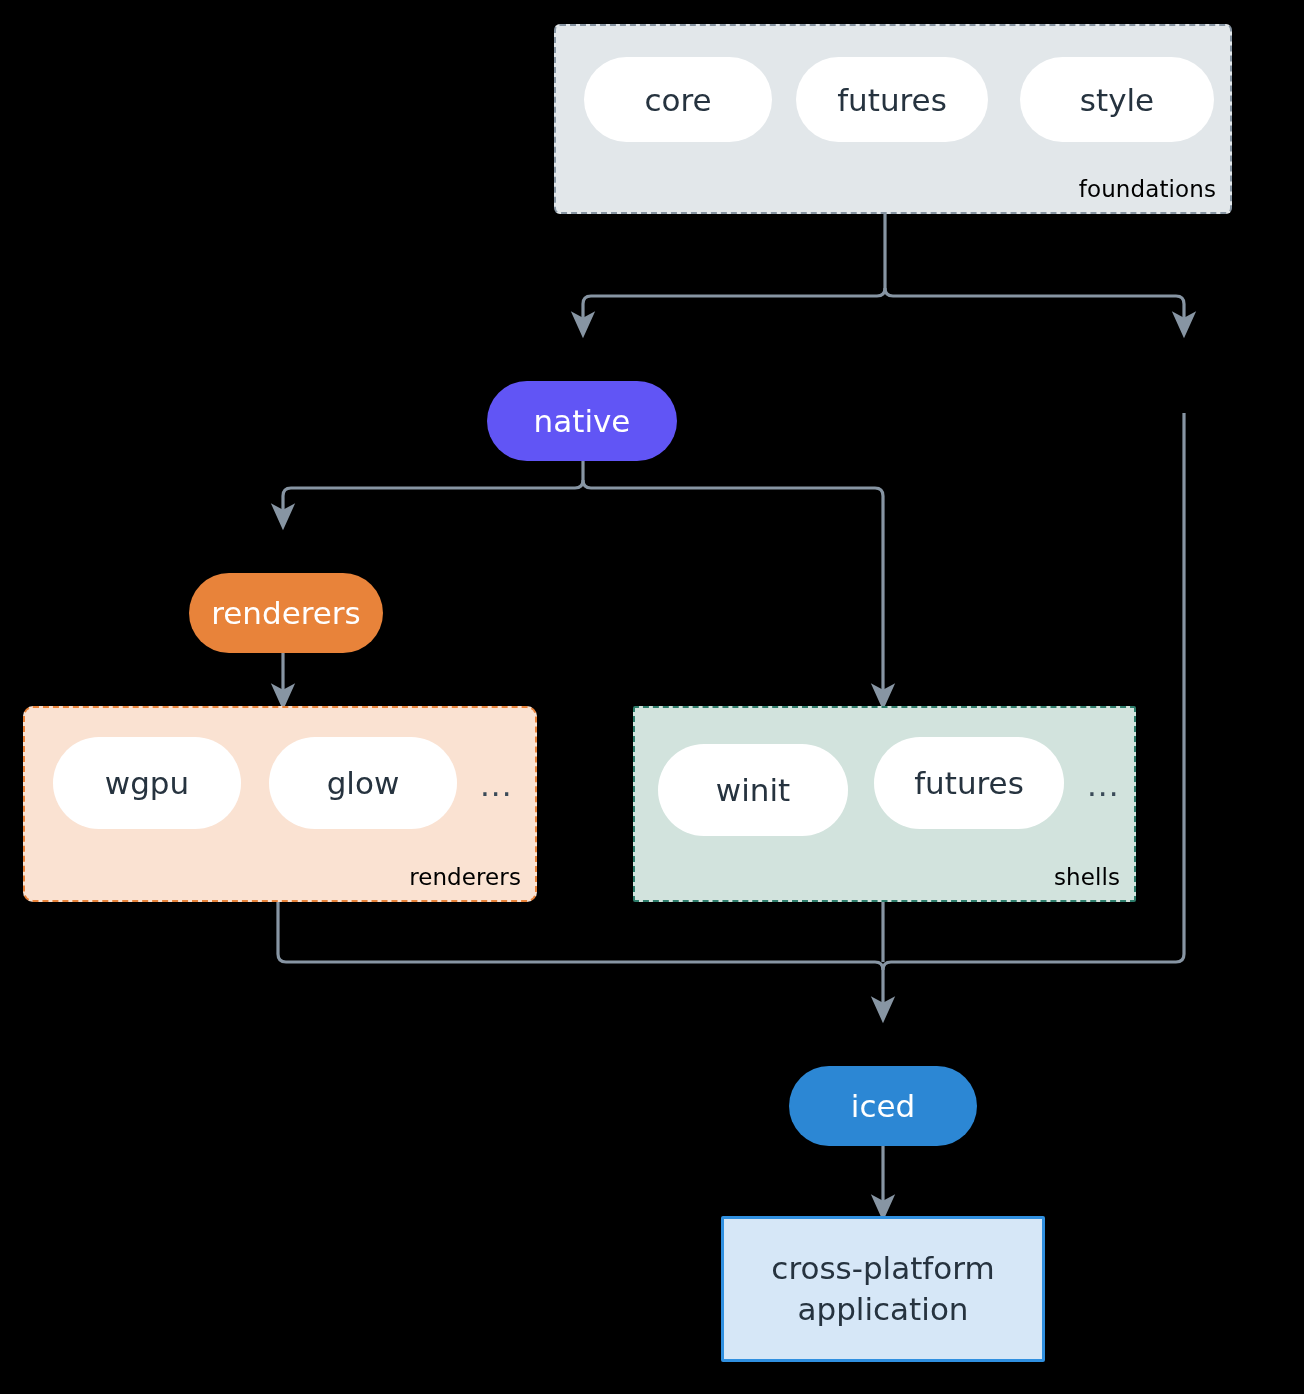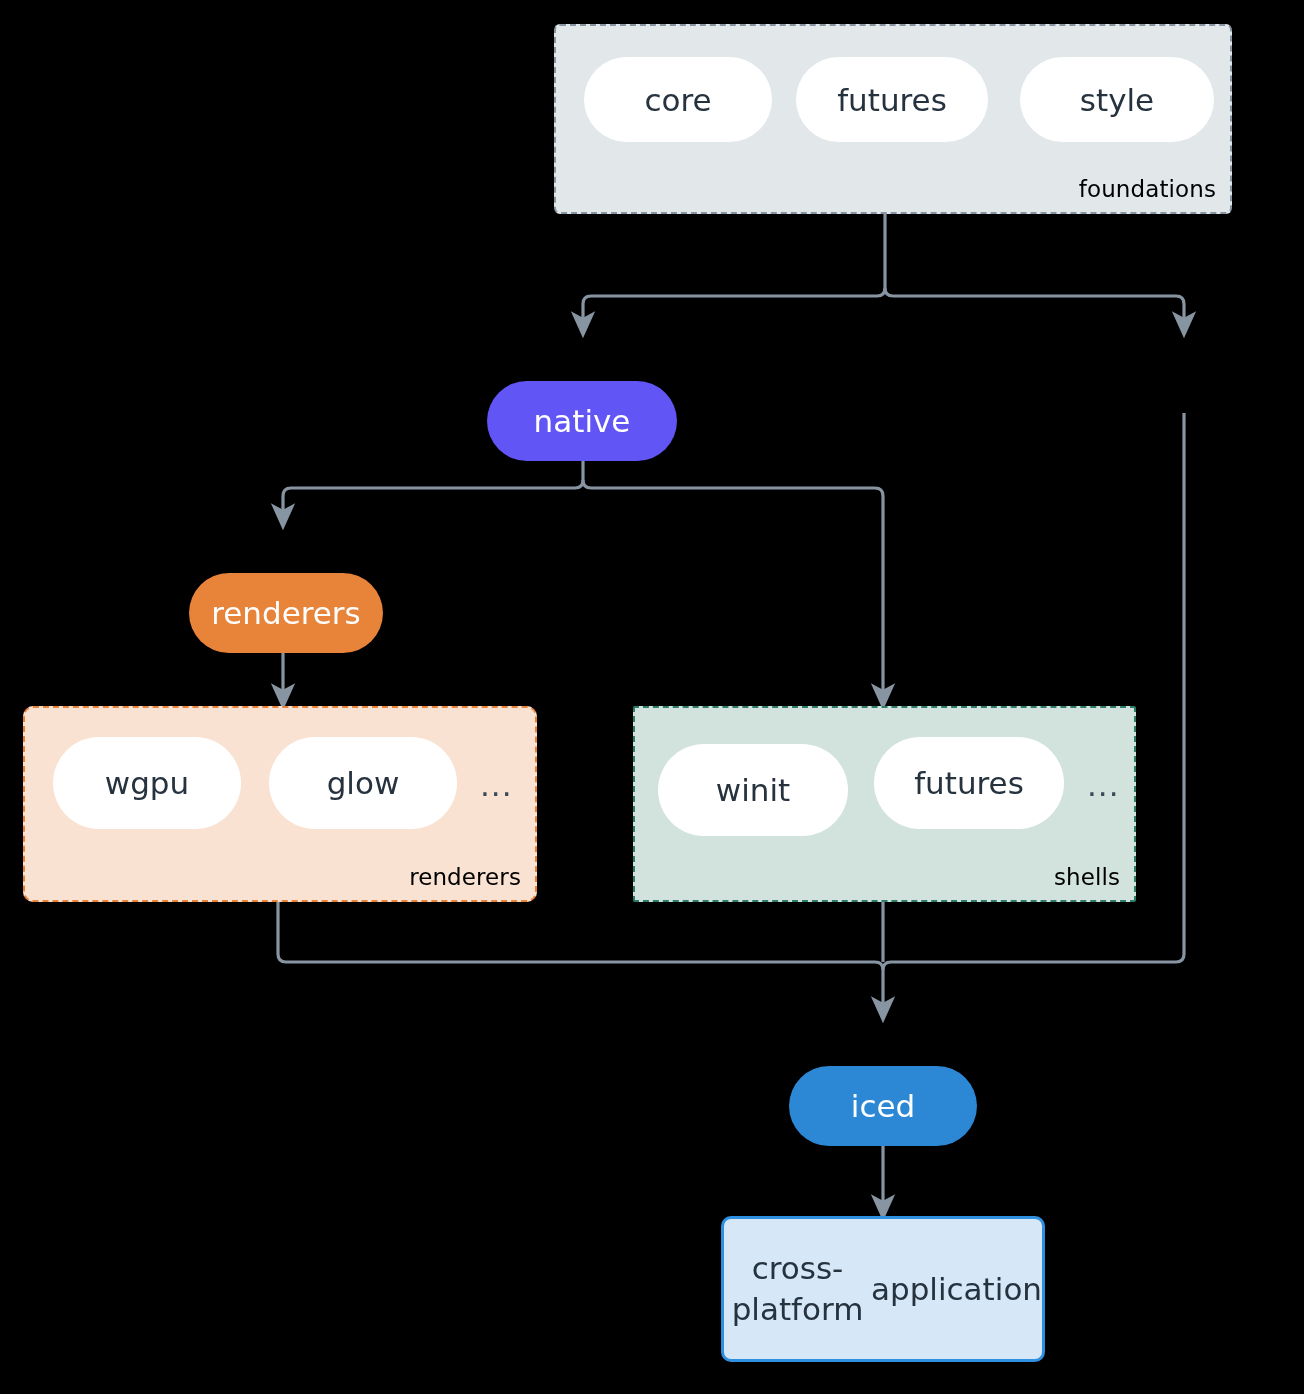--- a/index.html
+++ b/index.html
@@ -100,23 +100,23 @@
   .node-iced   { left: 789px; top: 1018px; width: 188px; height: 80px; background: #2C87D4; }
 
   
   .rect-node {
     position: absolute;
     box-sizing: border-box;
     left: 721px; top: 1216px;
     width: 324px; height: 146px;
     background: #D6E7F7;
     border: 3px solid #3090E0;
-    border-radius: 10px;
+    border-radius: 2px;
     display: flex;
-    flex-direction: row;
+    flex-direction: column;
     align-items: center;
     justify-content: center;
     color: #26333F;
     font-size: 31px;
     line-height: 1.32;
     text-align: center;
   }
 </style>
 </head>
 <body>

